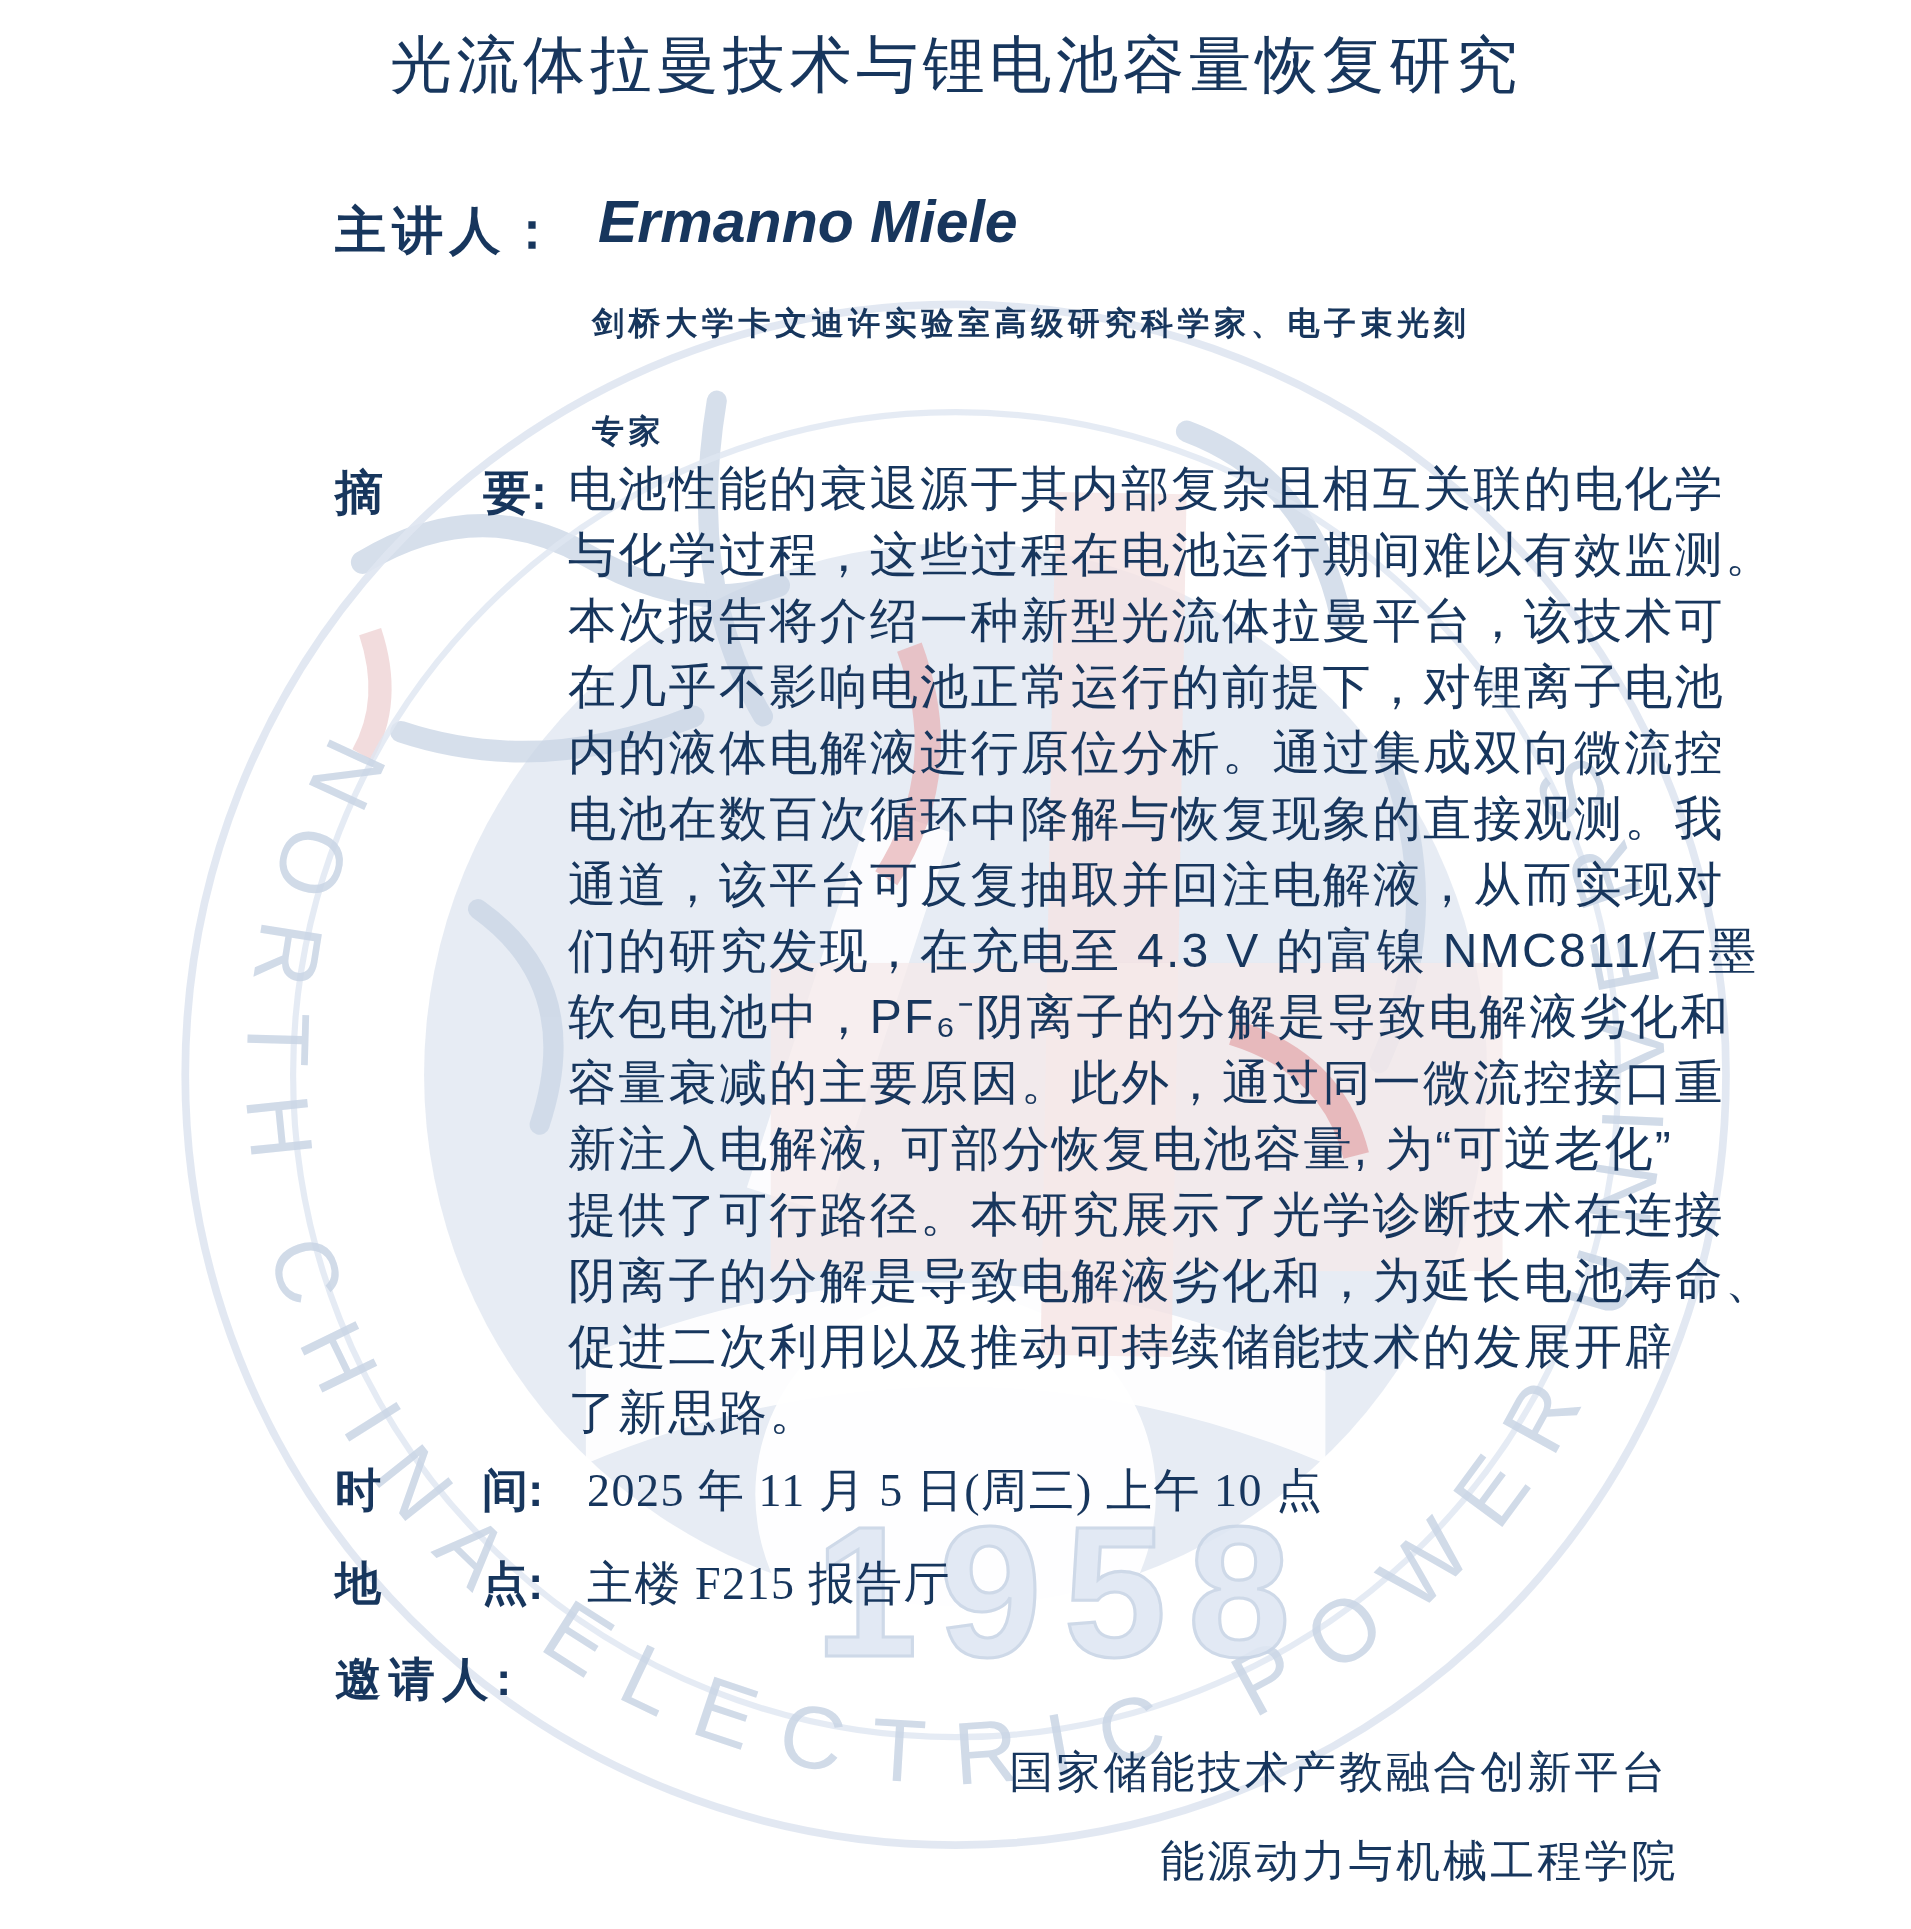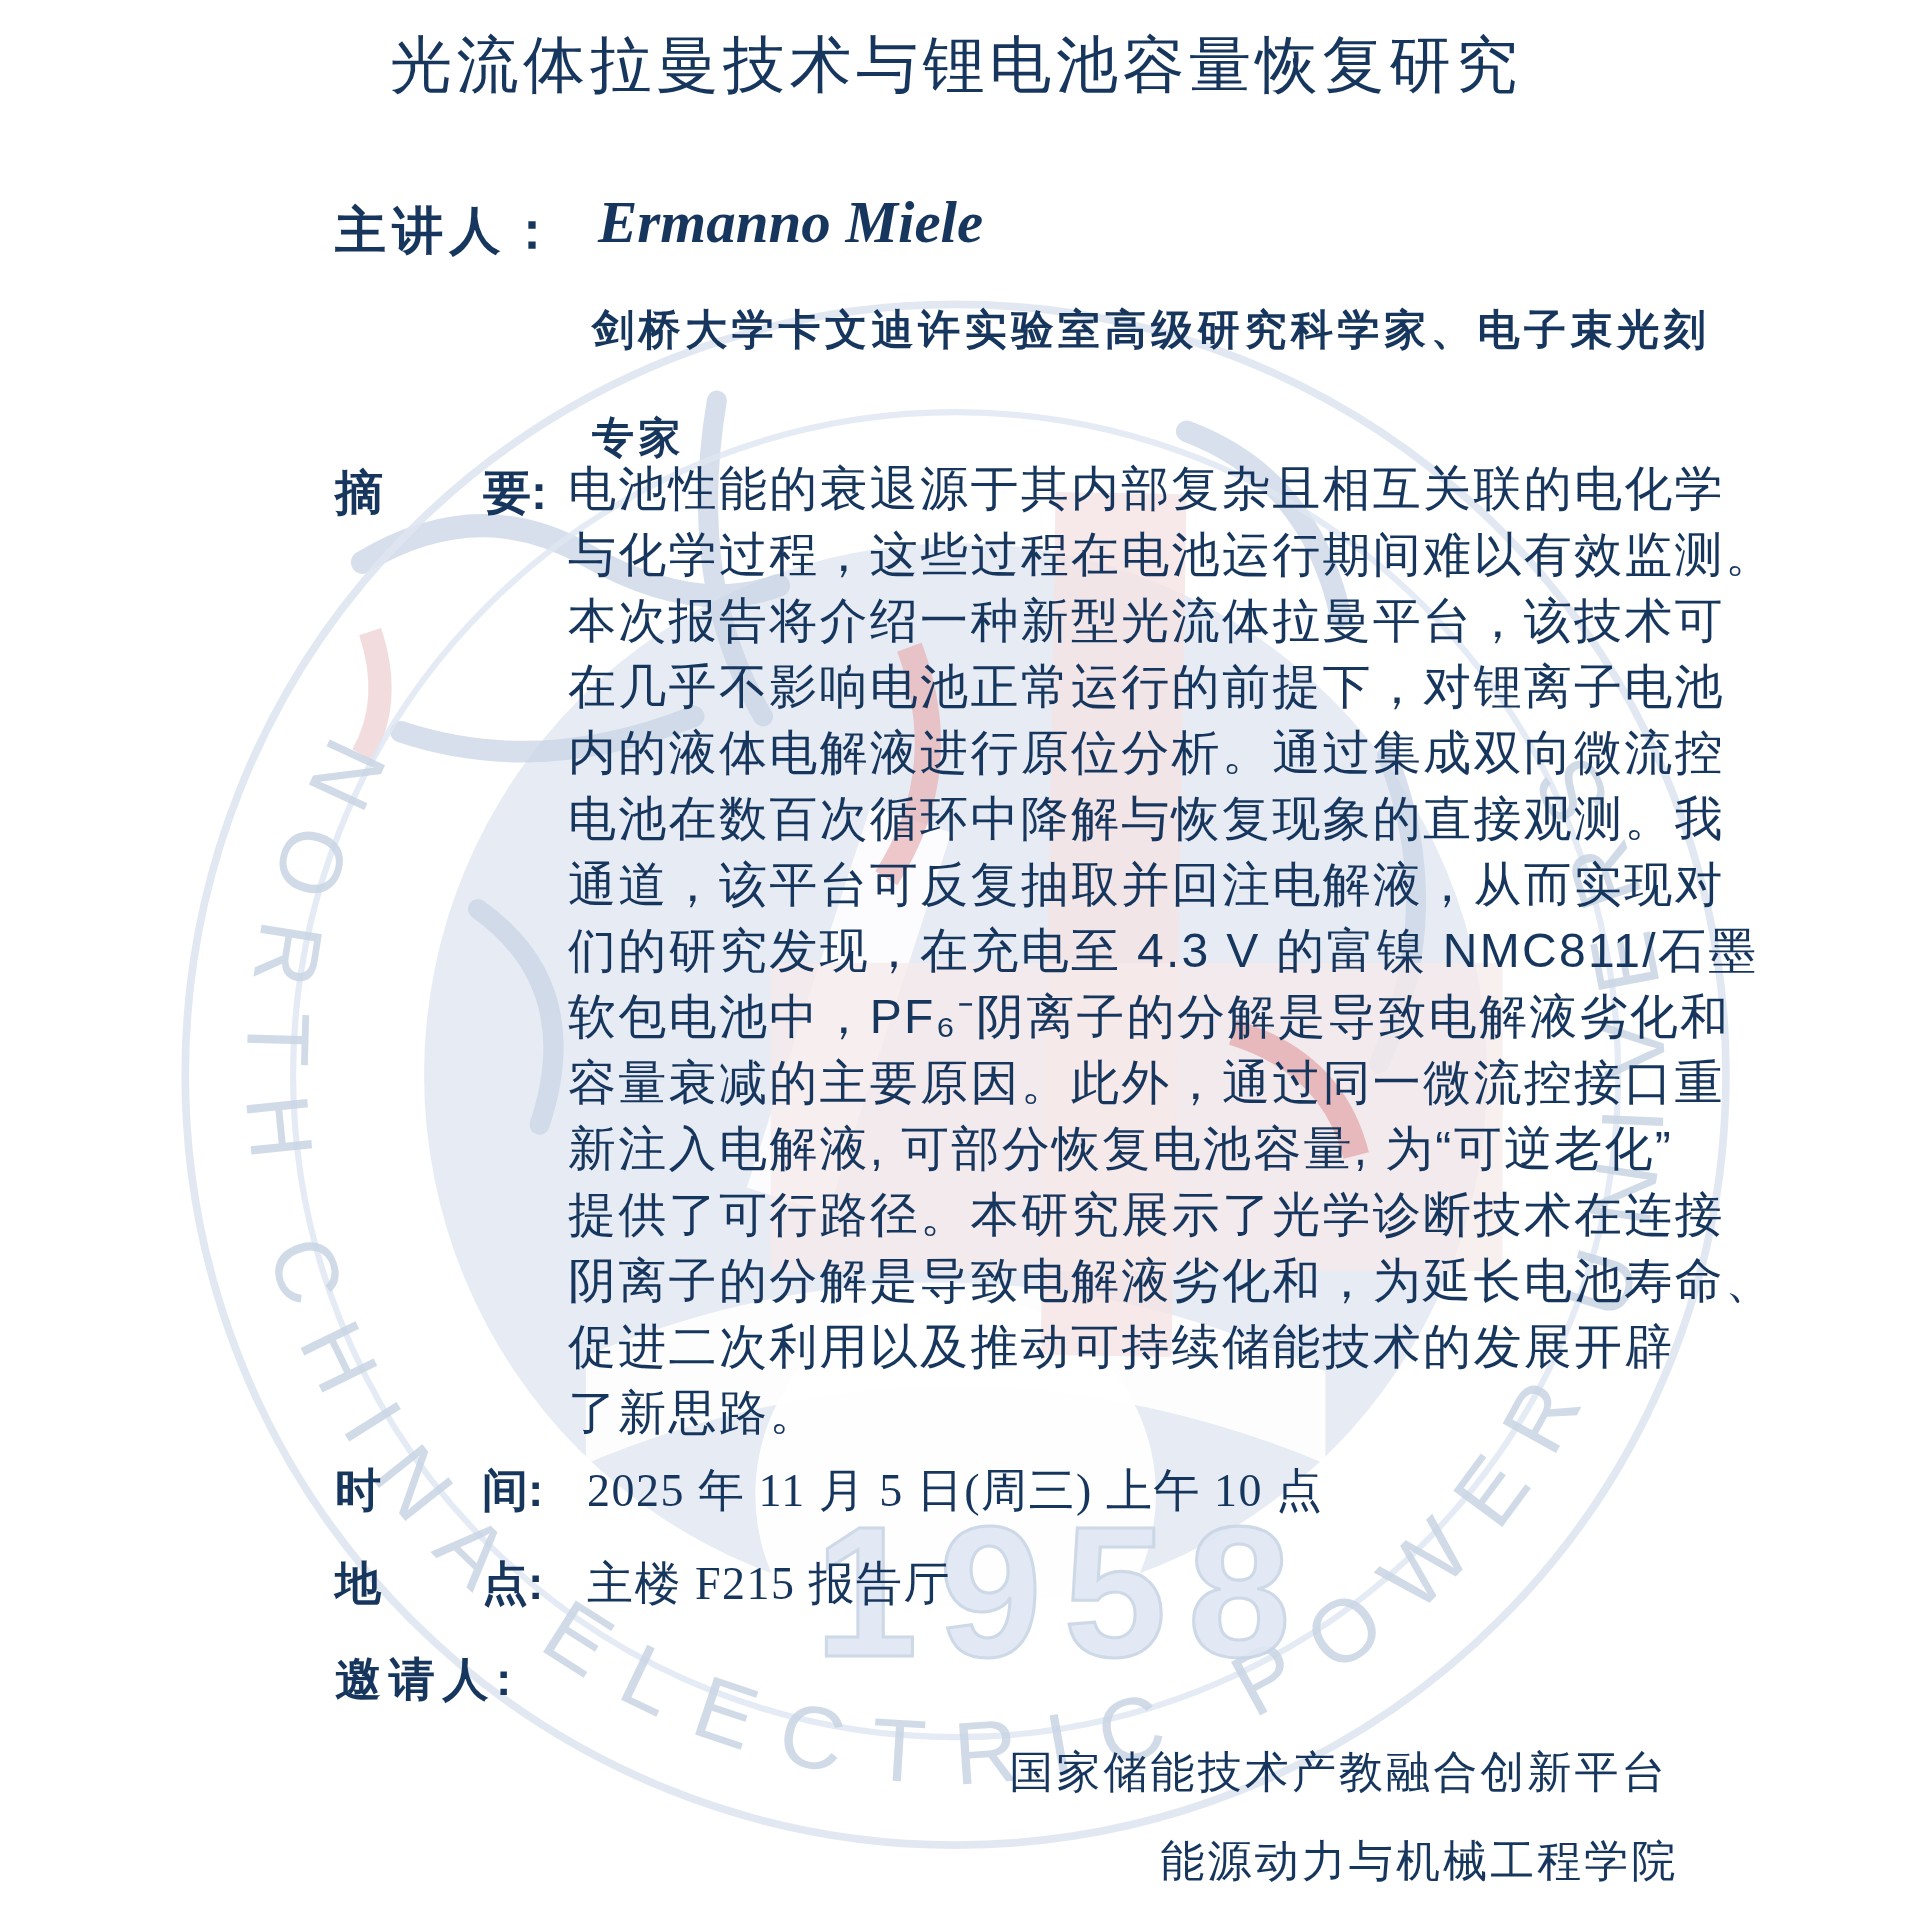--- a/index.html
+++ b/index.html
@@ -32,25 +32,25 @@
     font-size:51px;
     font-weight:700;
     letter-spacing:6.2px;
     font-family:"Liberation Serif", serif;
   }
   .speaker-name{
     left:550px; top:188px;
     font-size:59px;
     font-weight:700;
     font-style:italic;
-    font-family:Liberation Serif, serif;
+    font-family:Liberation Sans, sans-serif;
   }
   .affil{
     left:544px;
-    font-size:42px;
+    font-size:32px;
     font-weight:700;
     letter-spacing:4.6px;
     font-family:"Liberation Serif", serif;
   }
   .affil1{top:302px;}
   .affil2{top:410px;}
   .abs-label{
     top:461px;
     font-size:48px;
     font-weight:700;

